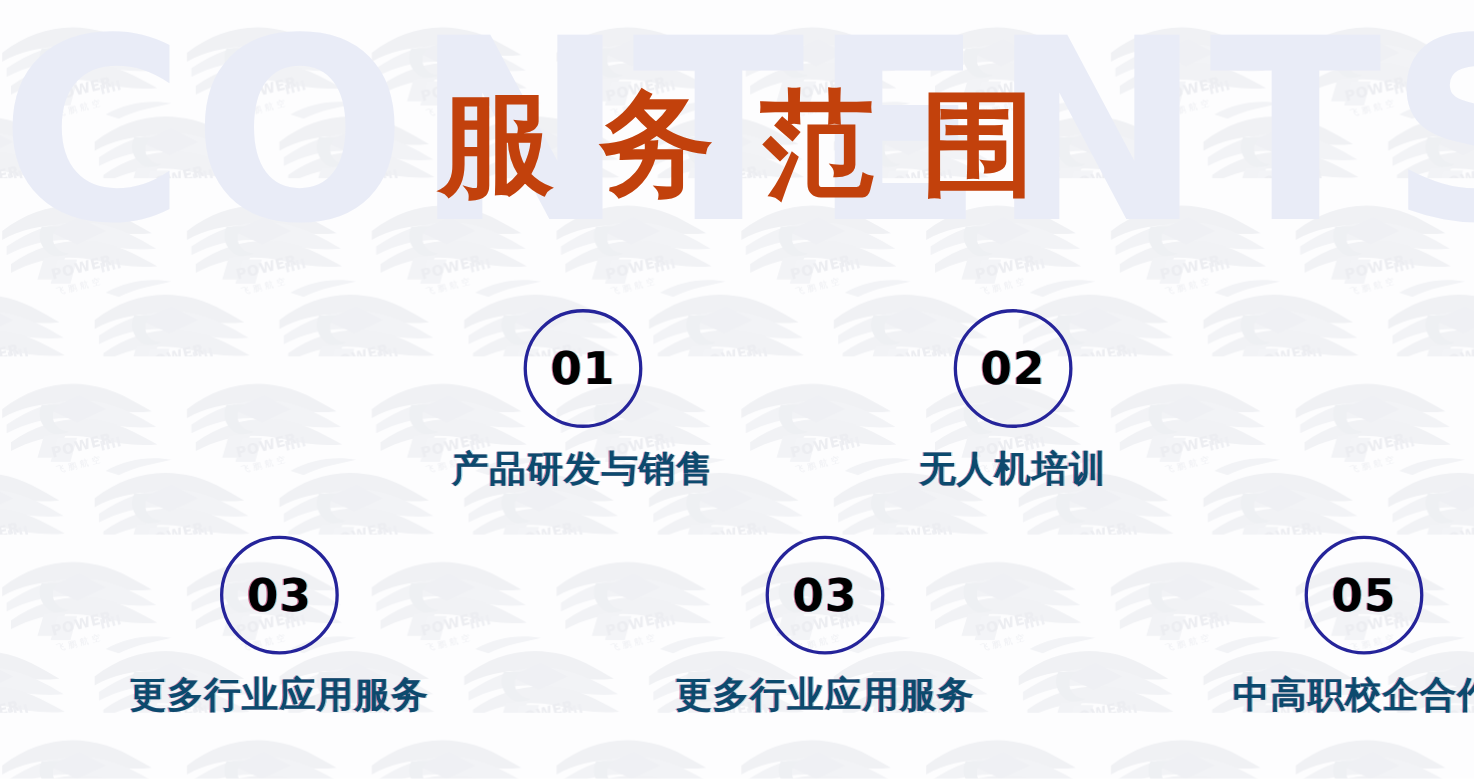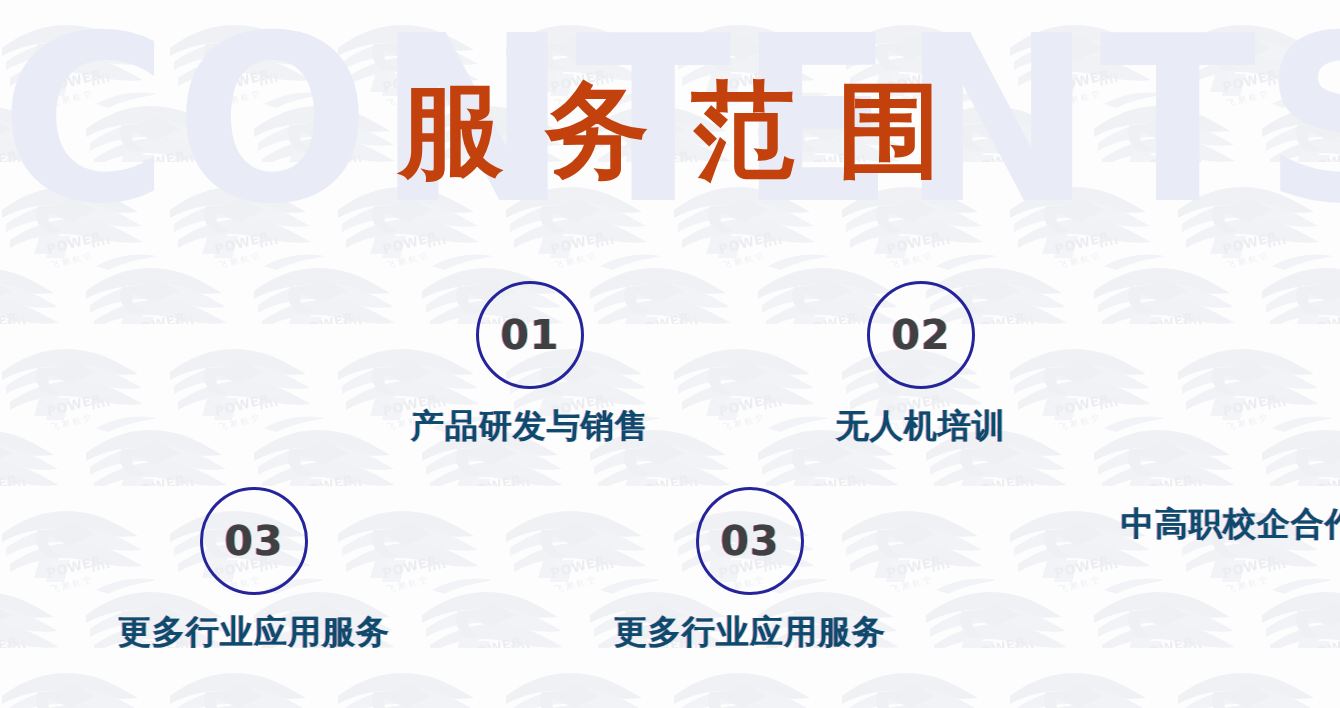--- a/index.html
+++ b/index.html
@@ -86,21 +86,21 @@
     justify-content:center;
     background:transparent;
   }
 
   .num {
     font-family:"DejaVu Sans", "Liberation Sans", sans-serif;
     font-weight:bold;
     font-size:41px;
     line-height:41px;
     letter-spacing:1px;
-    color:#404040;
+    color:#000000;
     text-shadow:-1px 0 rgba(170,0,60,.55), 1px 0 rgba(0,150,190,.45);
   }
 
   .label {
     margin-top:17px;
     font-family:"DejaVu Sans", "Liberation Sans", sans-serif;
     font-weight:bold;
     font-size:33px;
     line-height:40px;
     letter-spacing:1px;
@@ -179,16 +179,19 @@
   </div>
 
   <div class="item" id="item-04">
     <div class="circle">
       <span class="num">03</span>
     </div>
     <div class="label">更多行业应用服务</div>
   </div>
 
   <div class="item" id="item-05">
+    <div class="circle">
+      <span class="num">05</span>
+    </div>
     <div class="label">中高职校企合作</div>
   </div>
 
 </div>
 
 </body></html>

